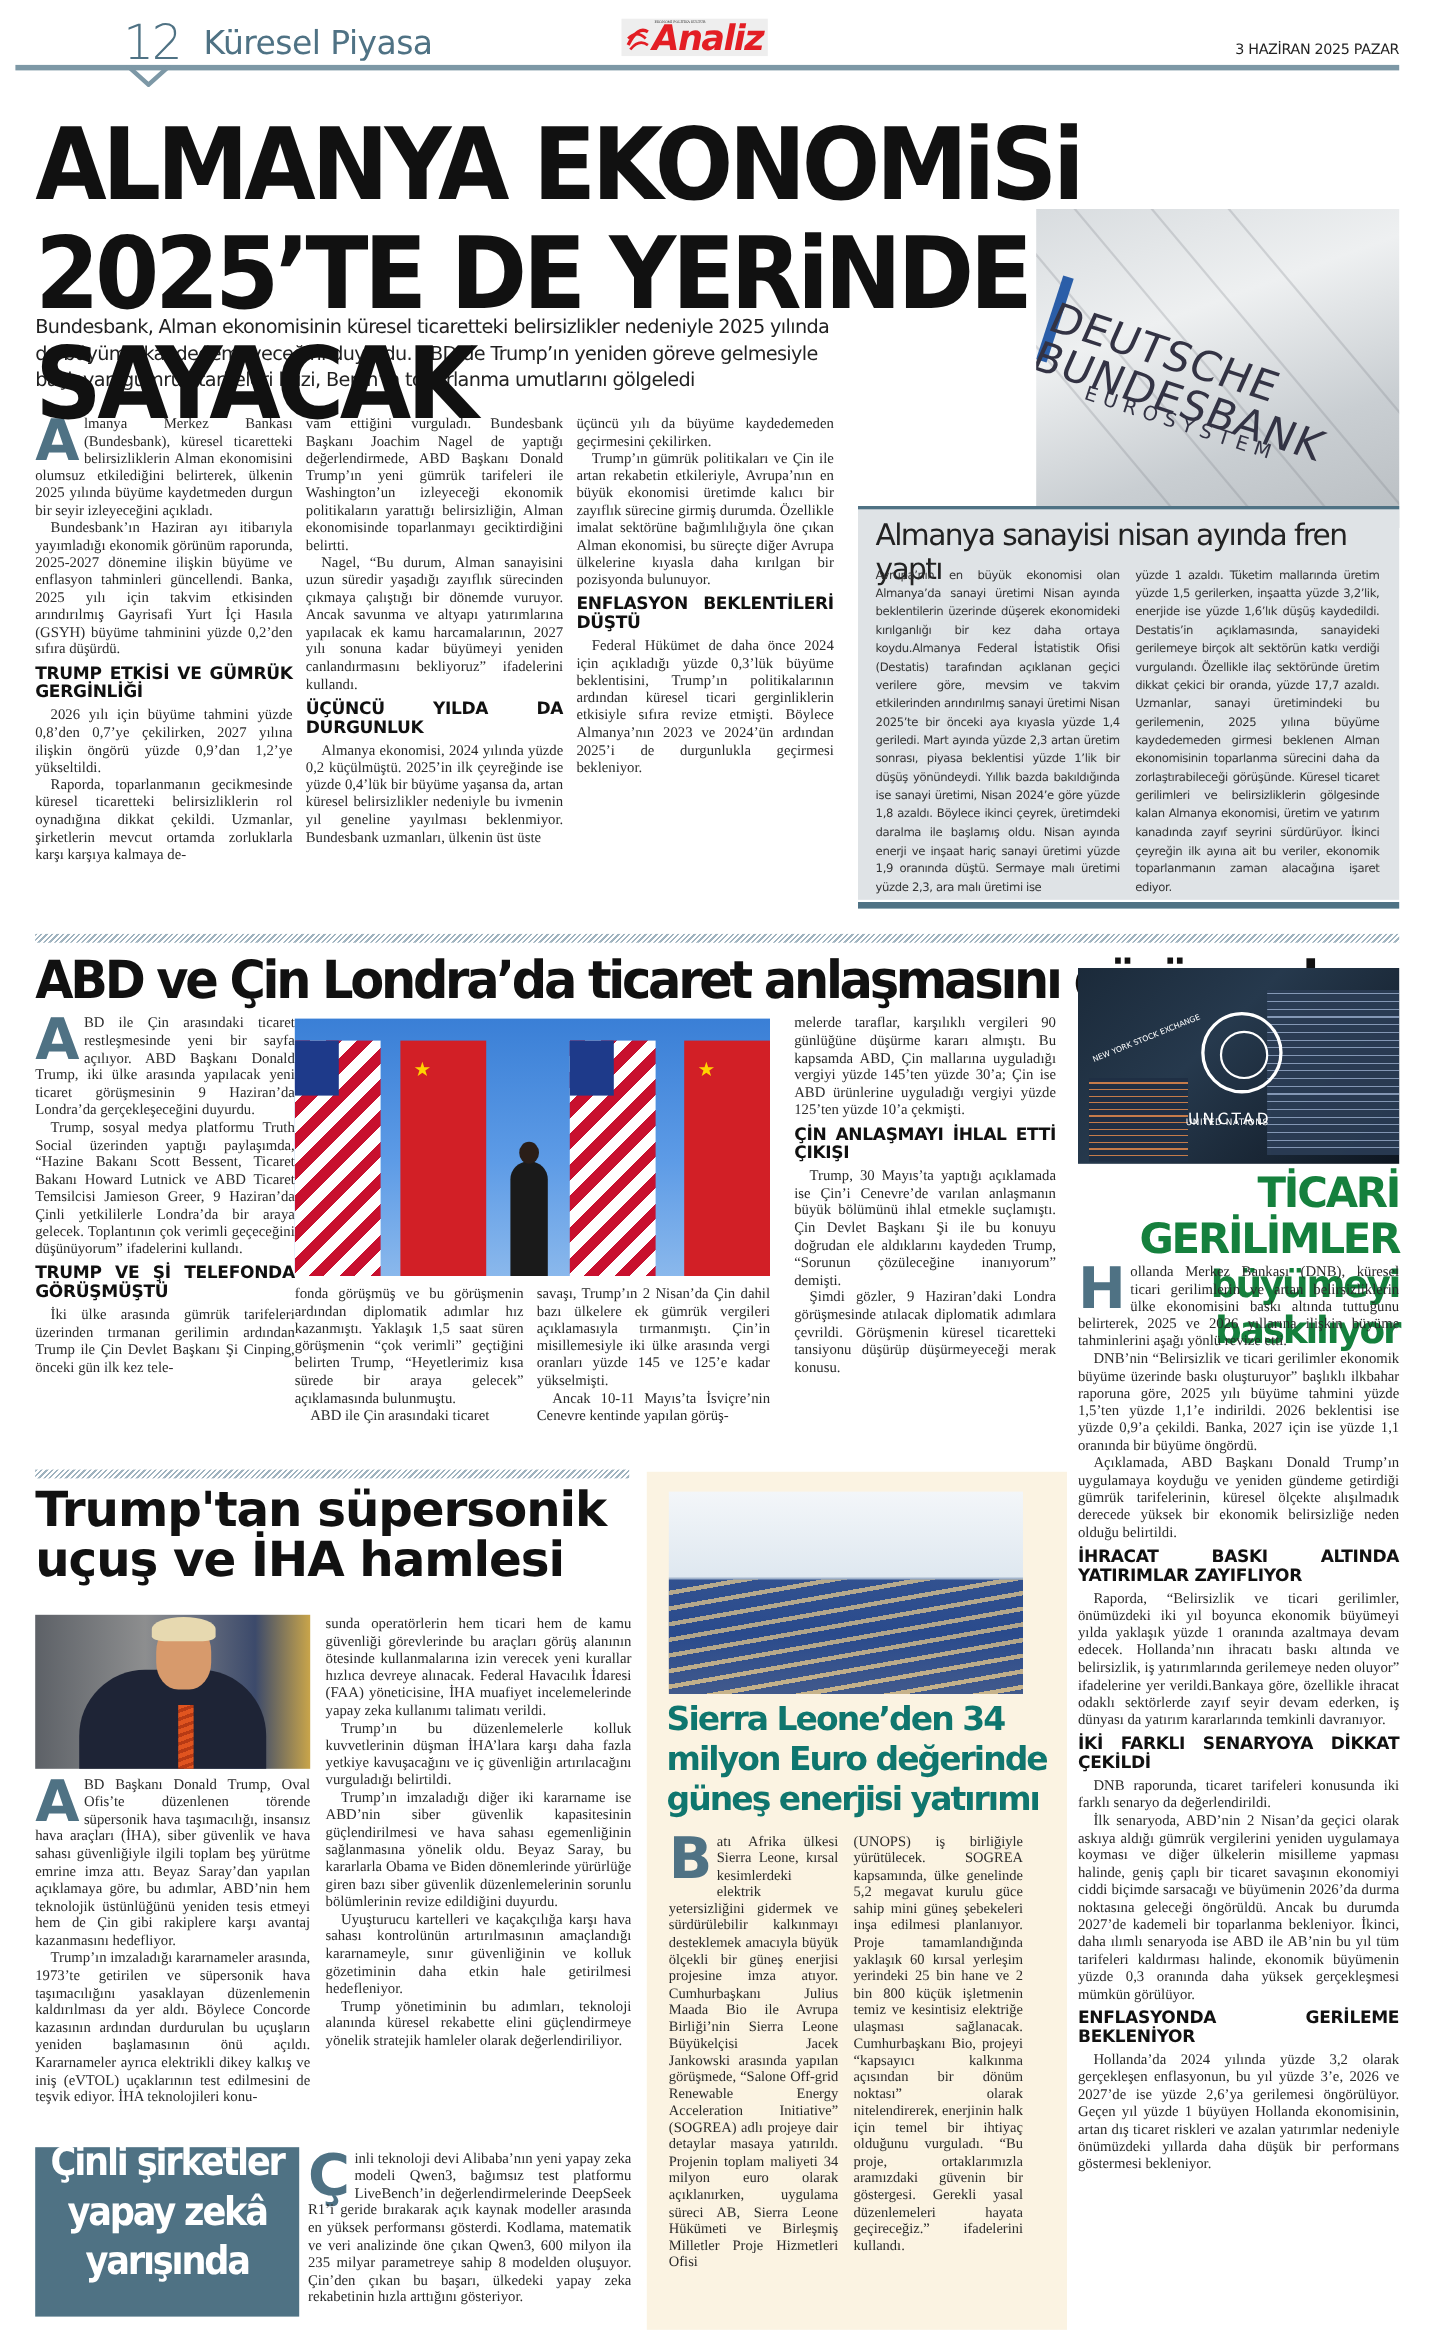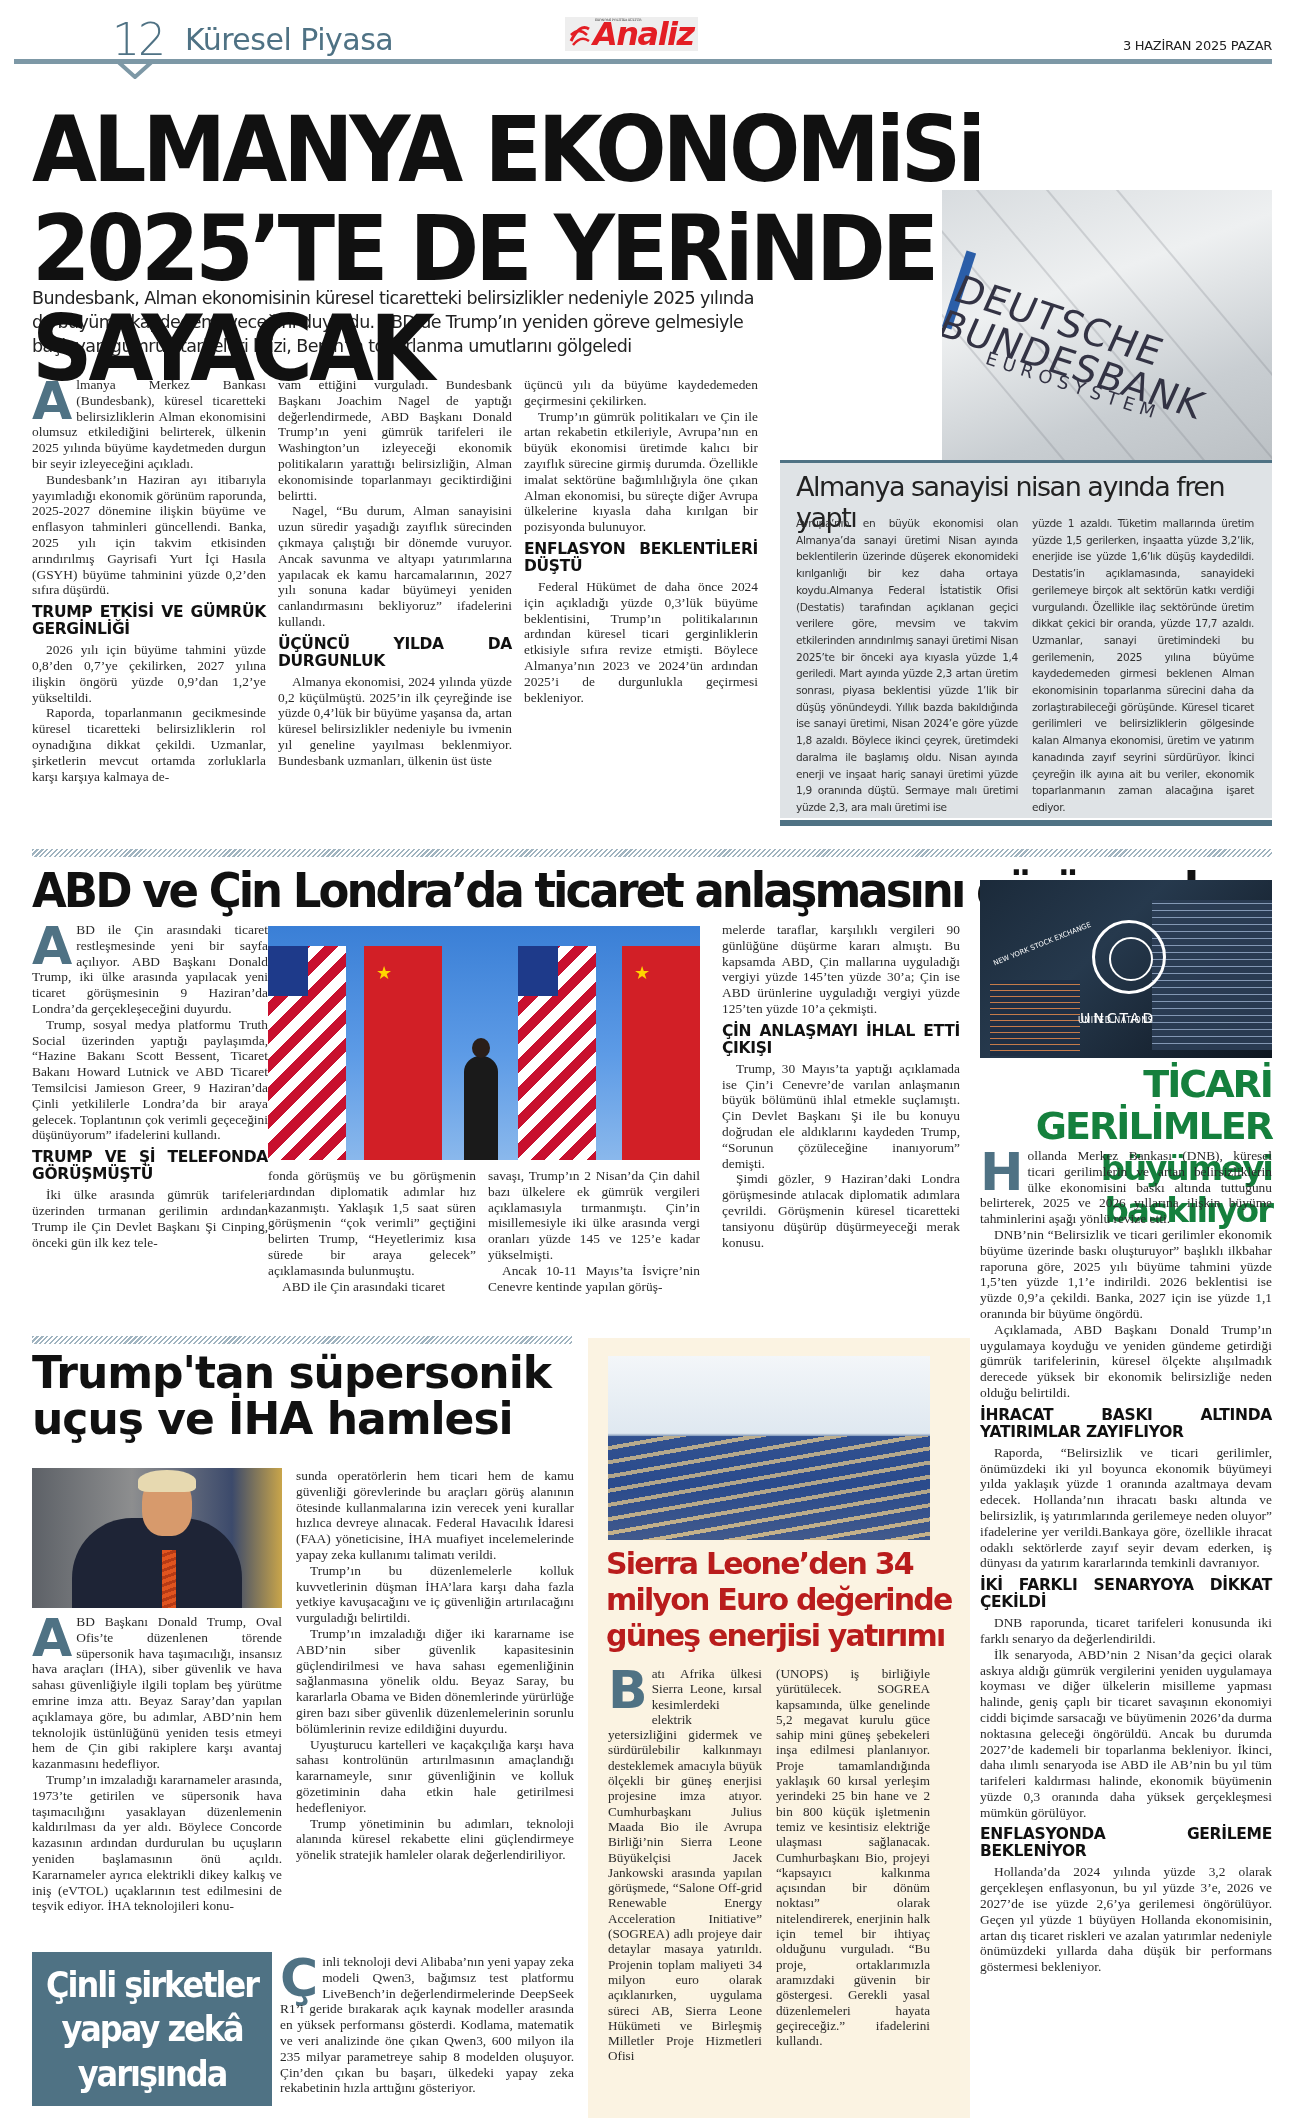--- a/index.html
+++ b/index.html
@@ -84,29 +84,29 @@
   .trump-head { left: 32px; top: 1350px; font-family: "DejaVu Sans", sans-serif; font-size: 44px; line-height: 46px; color: #111; letter-spacing: -1px; }
   .trump-photo { left: 32px; top: 1468px; width: 250px; height: 140px; background: linear-gradient(90deg, #5d6167 0%, #8d8e8f 40%, #3c4a6b 80%, #c9a54a 100%); overflow: hidden; }
   .trump-photo .suit { position: absolute; left: 40px; top: 50px; width: 170px; height: 100px; background: #1e2436; border-radius: 60px 60px 0 0; }
   .trump-photo .face { position: absolute; left: 110px; top: 6px; width: 50px; height: 62px; background: #d79a6c; border-radius: 45% 45% 40% 40%; }
   .trump-photo .hair { position: absolute; left: 106px; top: 2px; width: 58px; height: 22px; background: #e7d9b0; border-radius: 50% 50% 20% 20%; }
   .trump-photo .tie { position: absolute; left: 130px; top: 82px; width: 14px; height: 60px; background: repeating-linear-gradient(160deg, #e0541f 0 4px, #b73a14 4px 7px); }
   .trump-c1 { left: 32px; top: 1614px; width: 250px; }
   .trump-c2 { left: 296px; top: 1468px; width: 278px; }
 
   
-  .cinli-box { left: 32px; top: 1952px; width: 240px; height: 154px; background: #4f7284; display: flex; align-items: center; justify-content: center; text-align: center; }
+  .cinli-box { left: 32px; top: 1952px; width: 240px; height: 154px; background: #4f7284; display: flex; justify-content: center; text-align: center; }
   .cinli-box span { font-family: "DejaVu Sans", sans-serif; font-weight: bold; color: #fff; font-size: 32px; line-height: 40px; letter-spacing: -2px; transform: scaleY(1.12); display: block; }
   .cinli-body { left: 280px; top: 1954px; width: 294px; }
 
   
   .sierra-box { left: 588px; top: 1338px; width: 382px; height: 780px; background: #fbf3e2; }
   .solar-photo { position: absolute; left: 20px; top: 18px; width: 322px; height: 184px; background: linear-gradient(180deg, #f3f6f9 0%, #dfe8f0 42%, #5e7aa4 44%, #2b4f8e 70%, #c9b48c 100%); overflow: hidden; }
   .solar-photo .rows { position: absolute; left: 0; top: 80px; width: 100%; height: 110px; background: repeating-linear-gradient(170deg, #2a4a8c 0 10px, #c7b38a 10px 14px); opacity: 0.85; }
-  .sierra-head { position: absolute; left: 18px; top: 208px; width: 346px; font-family: "DejaVu Sans", sans-serif; font-size: 30px; line-height: 36px; color: #b91c1c; letter-spacing: -1.8px; }
+  .sierra-head { position: absolute; left: 18px; top: 208px; width: 346px; font-family: "DejaVu Sans", sans-serif; font-size: 30px; line-height: 36px; color: #0f766e; letter-spacing: -1.8px; }
   .sierra-c1 { position: absolute; left: 20px; top: 328px; width: 154px; }
   .sierra-c2 { position: absolute; left: 188px; top: 328px; width: 154px; }
   .sierra-box .body-text { font-size: 13.2px; line-height: 15.3px; }
 </style>
 </head>
 <body>
 
 <div class="abs page-num">12</div>
 <div class="abs section-name">Küresel Piyasa</div>
 <div class="abs header-rule"></div>

